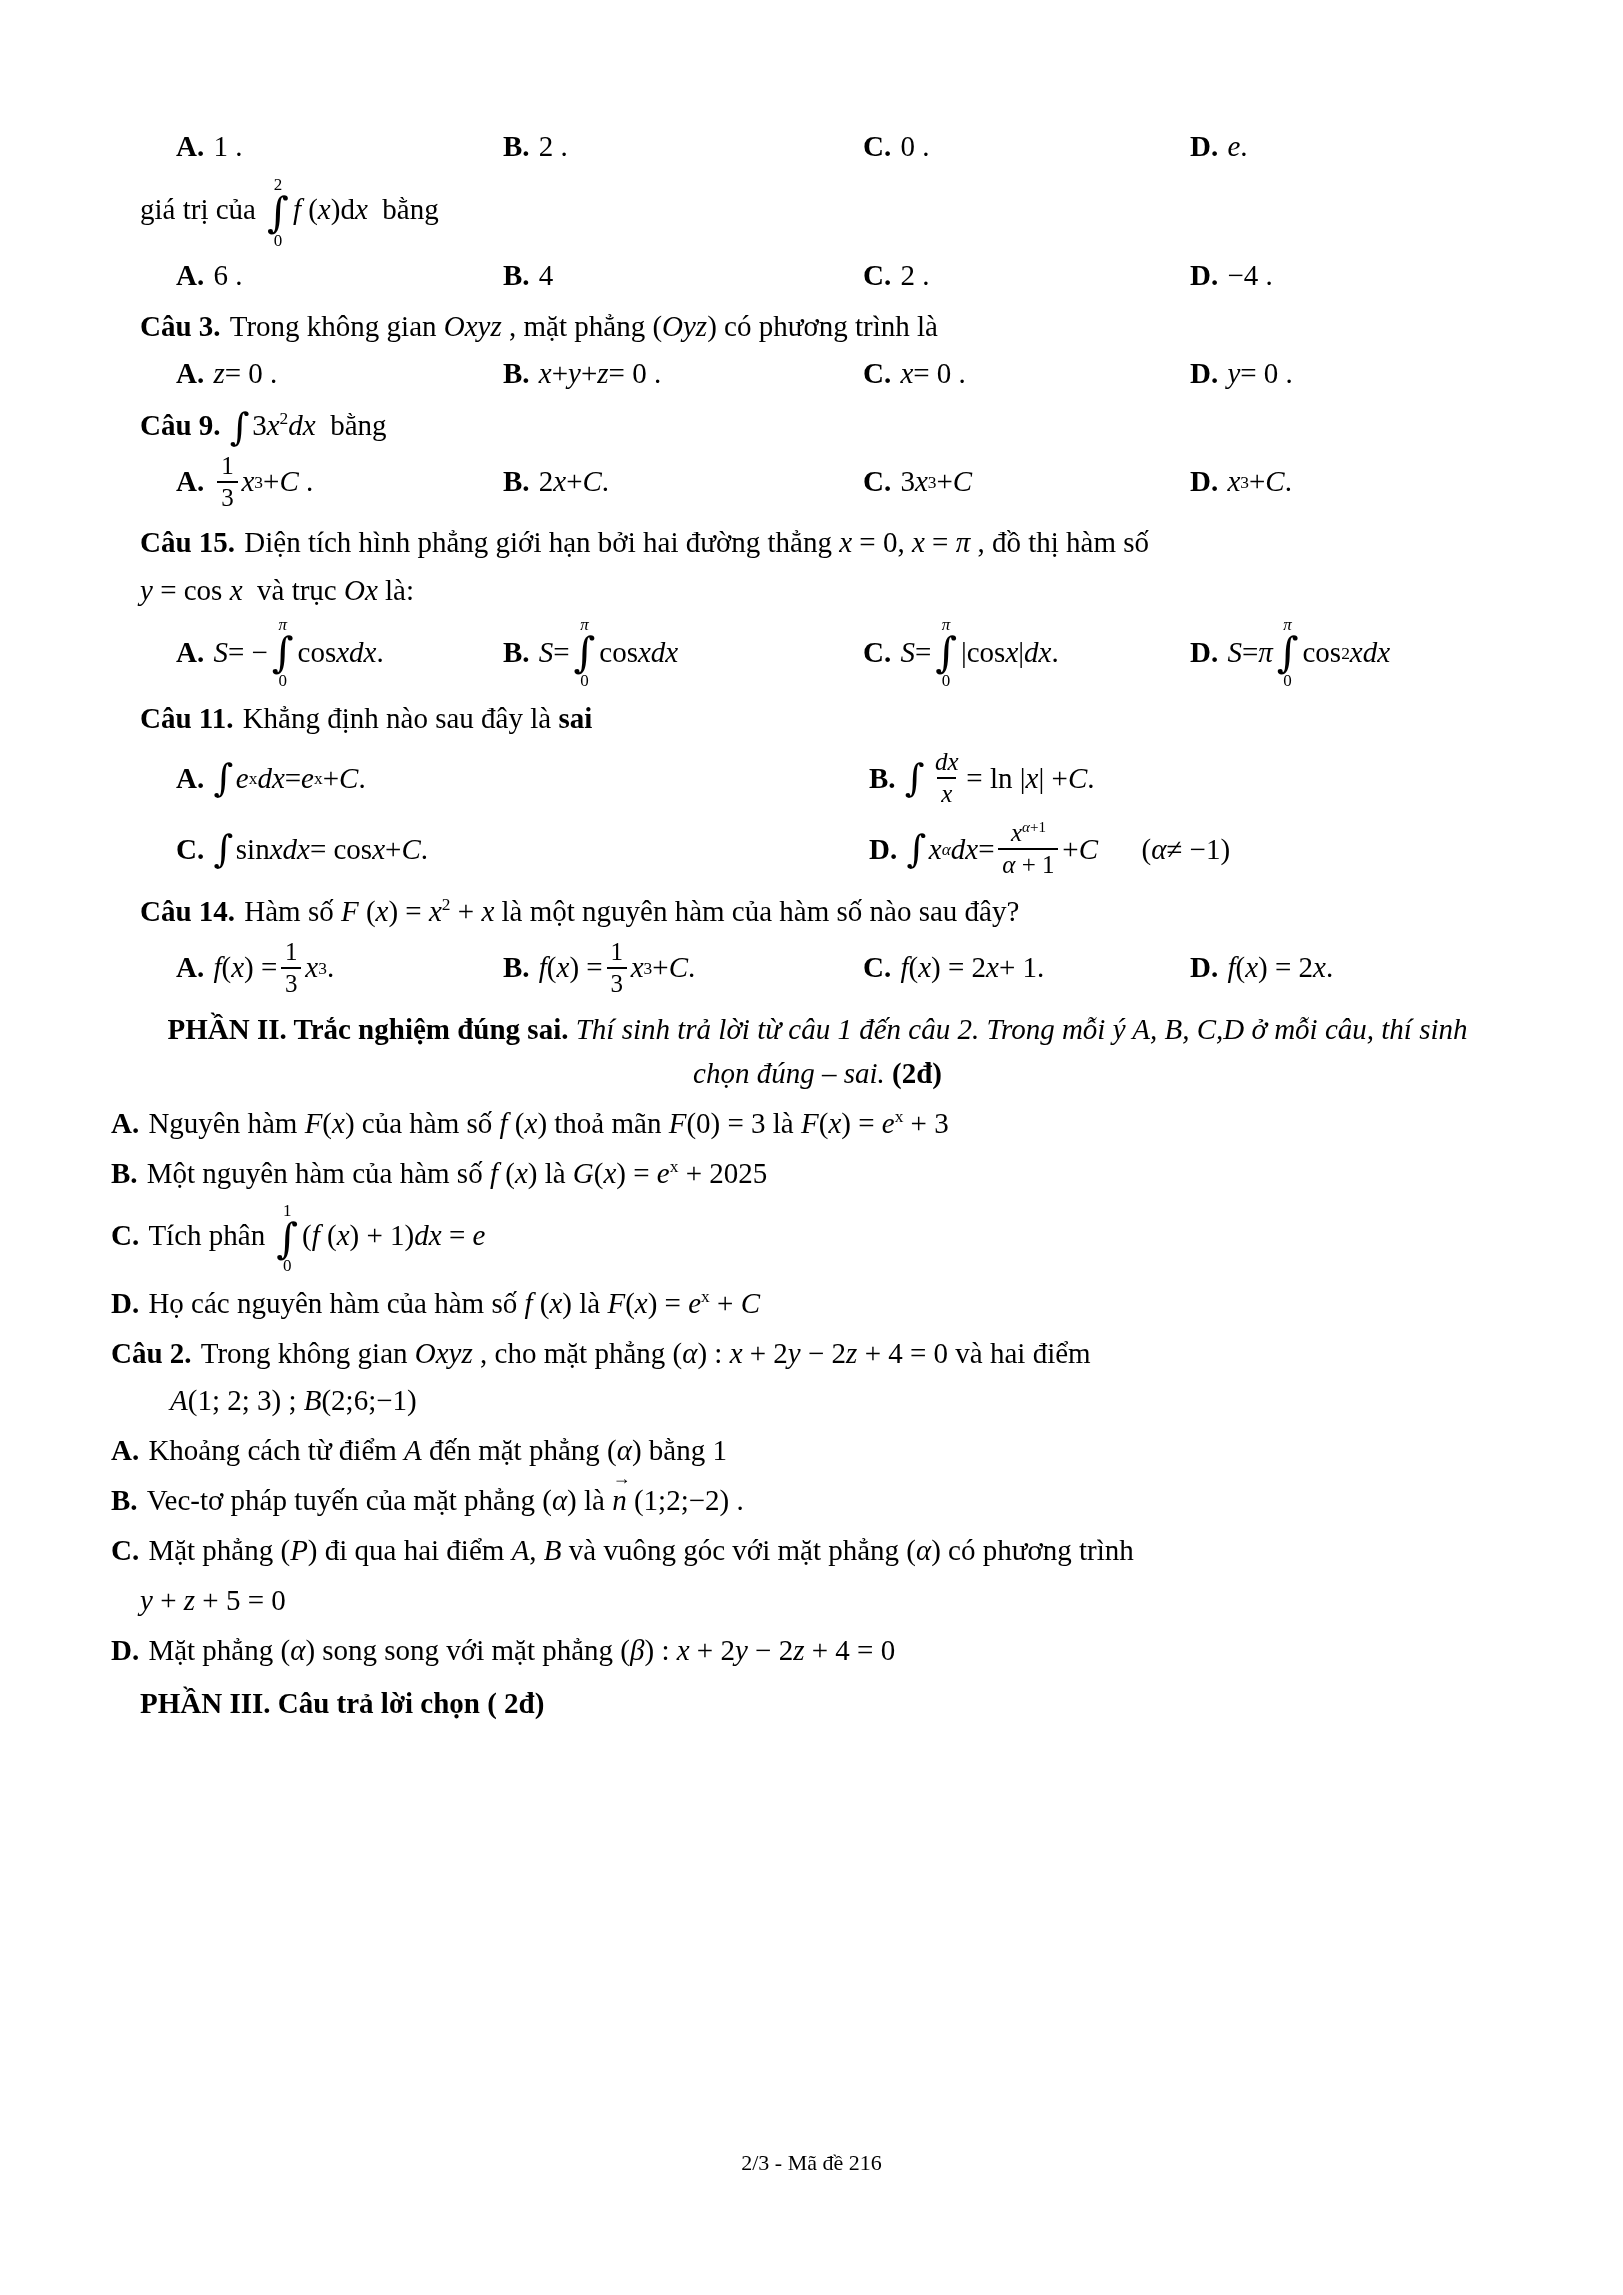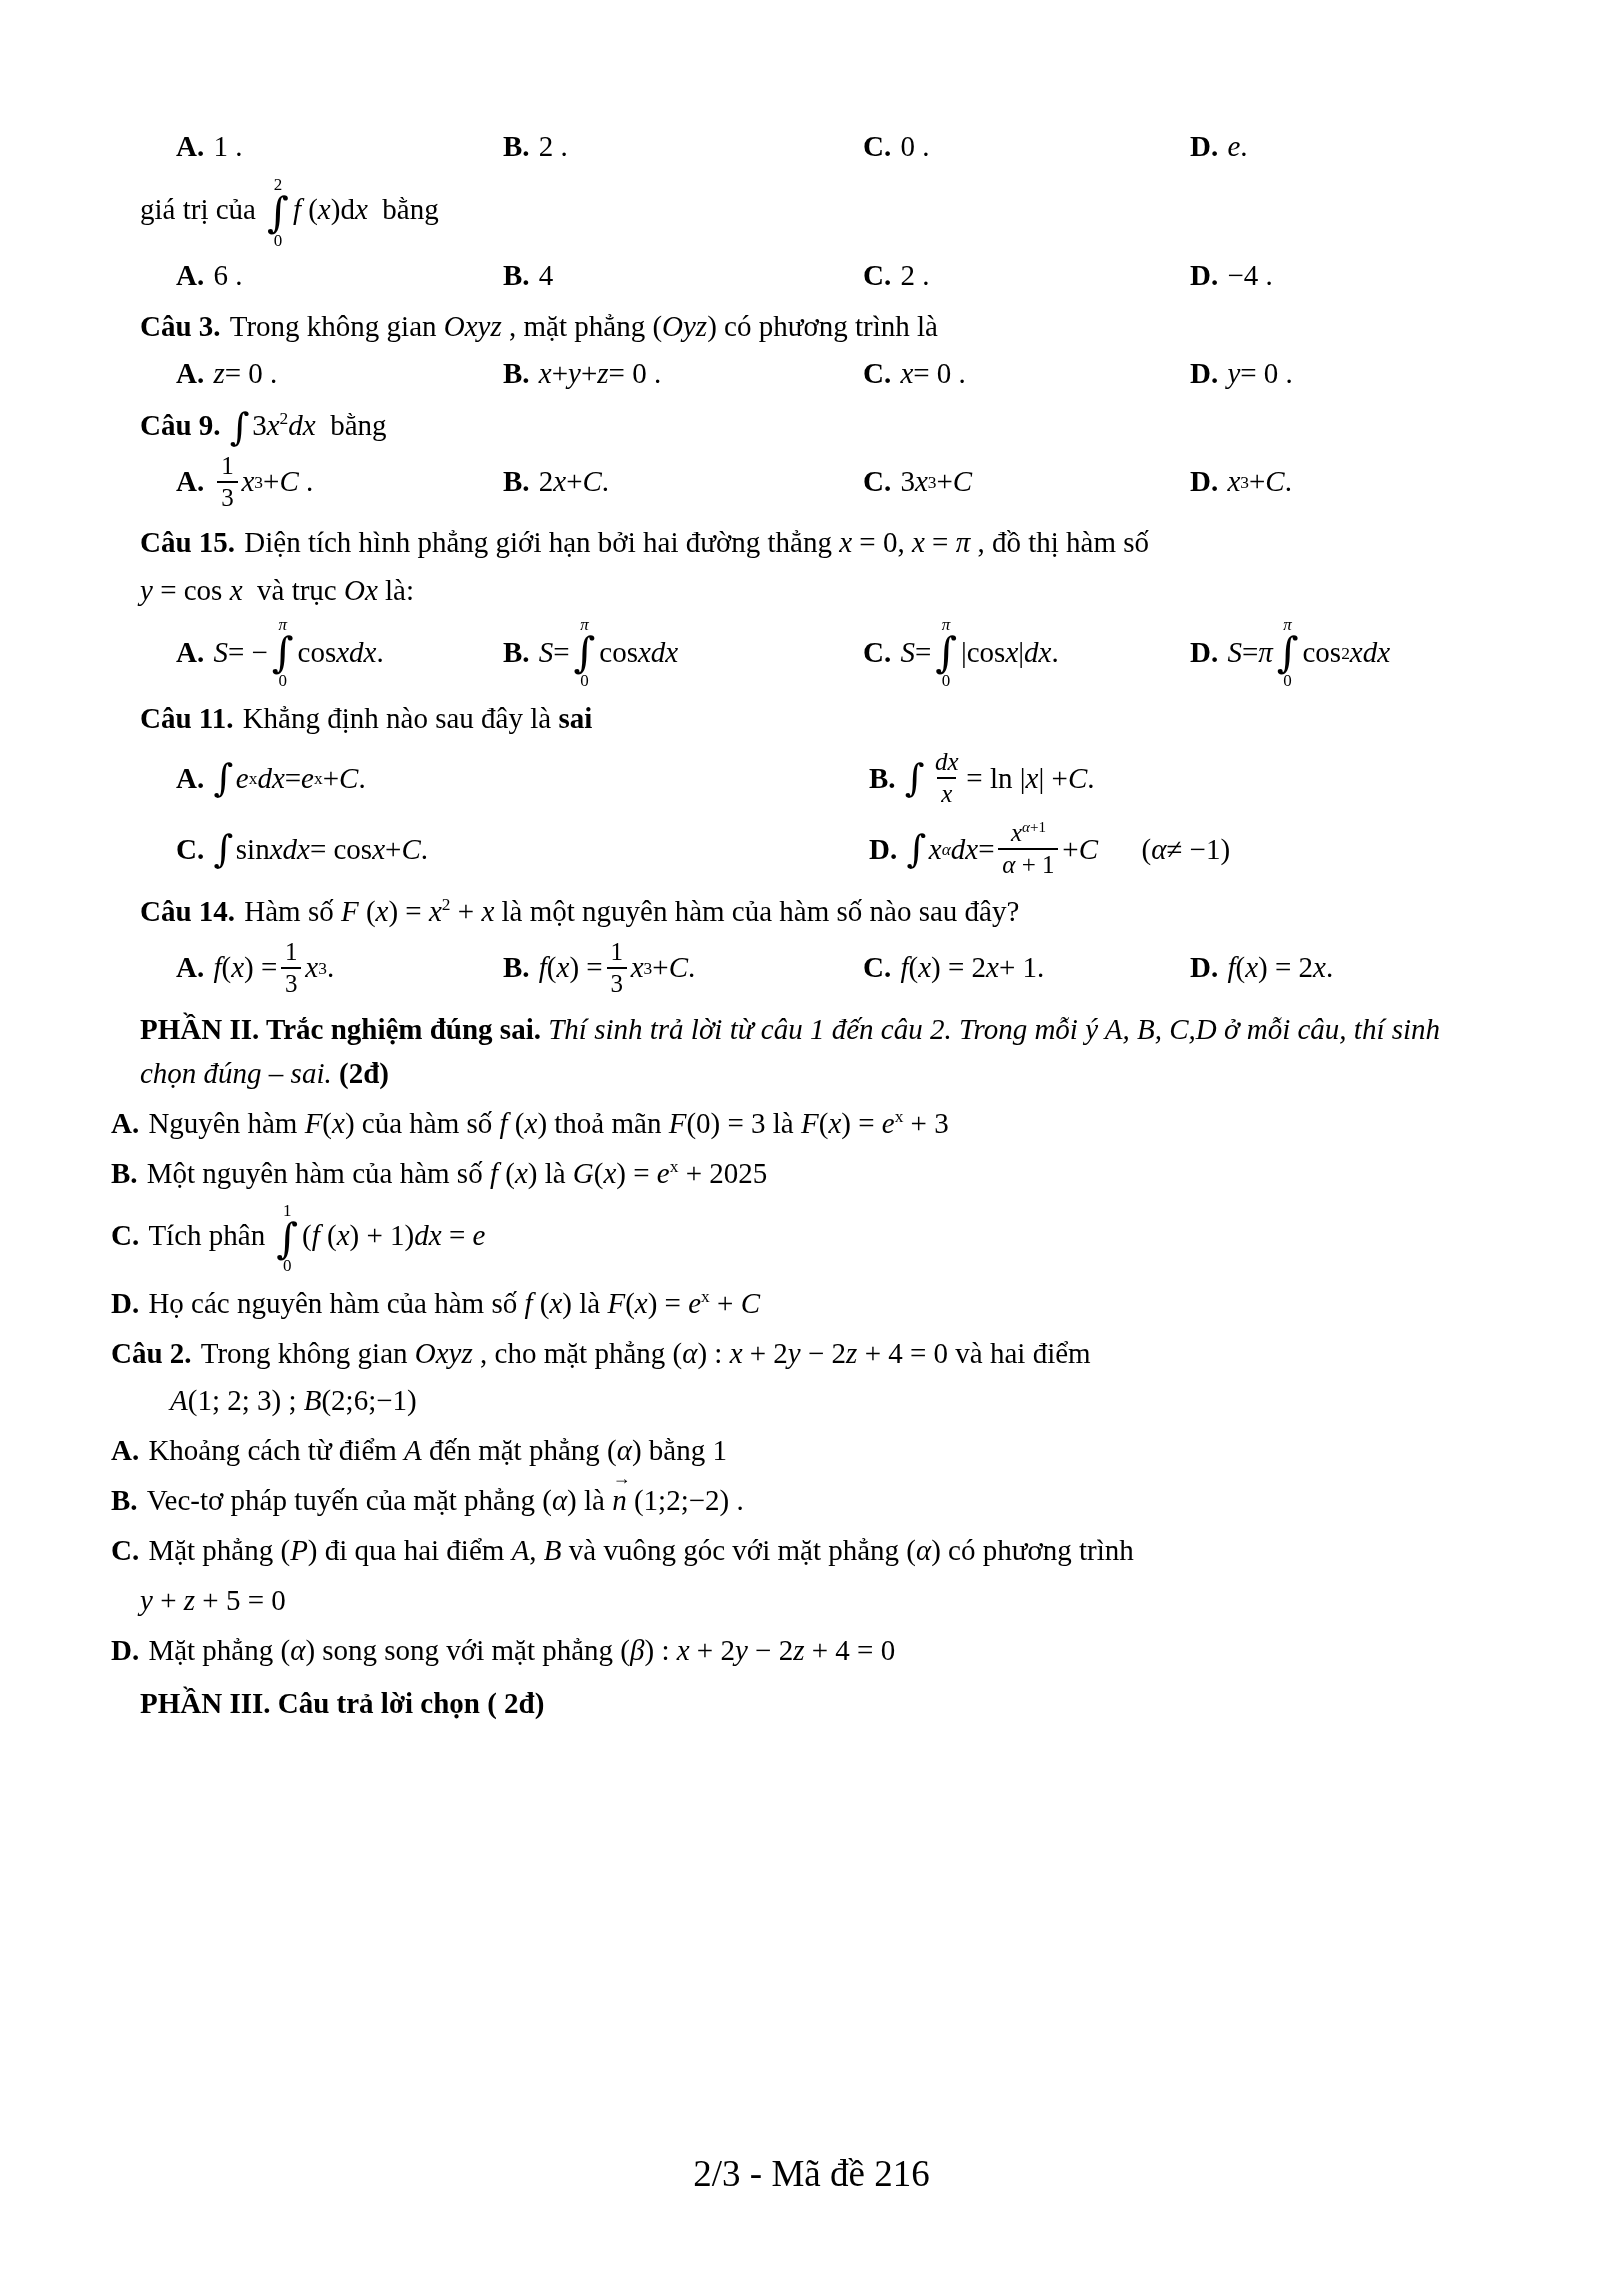--- a/index.html
+++ b/index.html
@@ -59,26 +59,26 @@
     display: inline-flex; flex-direction: column; align-items: center;
     vertical-align: middle; line-height: 1.2; font-size: 25px; margin: 0 3.9px;
   }
   .fr > span { padding: 0 3.9px; }
   .fr > .fd { border-top: 2px solid #000; }
 
   
   .vec { position: relative; display: inline-block; }
   .vec::before { content: "\2192"; position: absolute; top: -0.78em; left: 0.05em; font-size: 0.62em; }
 
-  .part2 { margin: 9.2px 0 3.9px 29px; }
+  .part2 { margin: 9.2px 0 3.9px 29px; text-align: center; }
   .part3 { margin: 9.2px 0 0 29px; font-weight: bold; }
 
   .footer {
     position: absolute; top: 2146px; left: 0; width: 100%;
-    text-align: center; font-size: 37px;
+    text-align: center; font-size: 22px;
   }
 </style>
 </head>
 <body>
 
 <div class="page">
 
   <div class="opts">
     <div class="opt">
         <b class="ol">A.</b>

